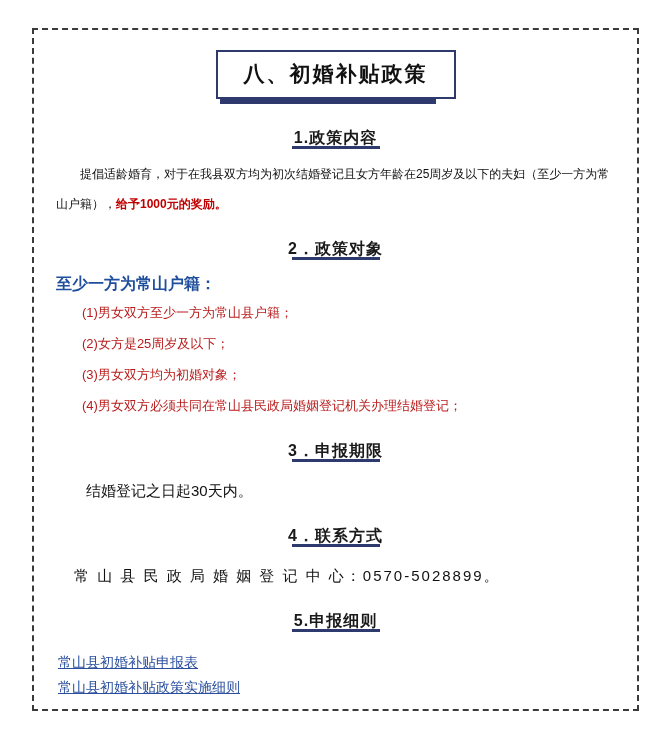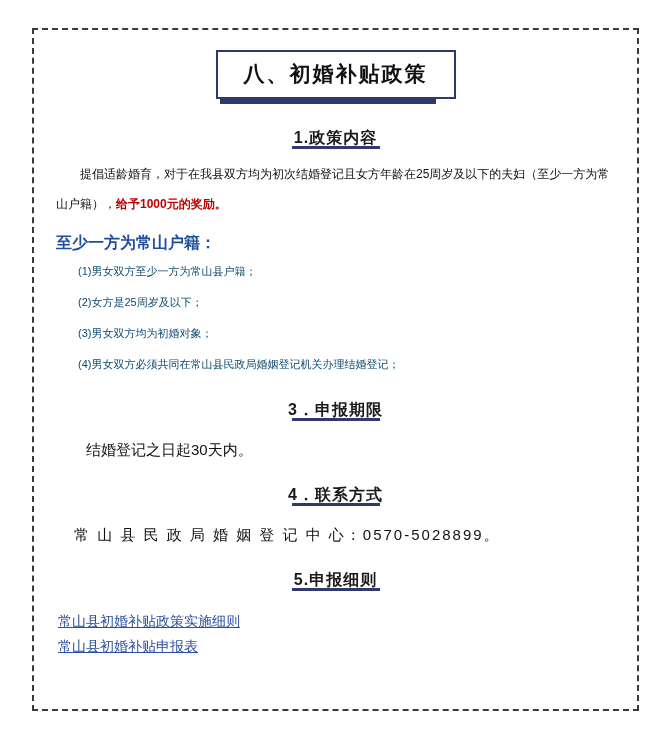--- a/index.html
+++ b/index.html
@@ -118,24 +118,24 @@
     font-weight: bold;
     color: #1f4e9c;
     margin: 14px 0 2px 0;
   }
   .cond-list {
     margin: 0;
     padding: 0;
     list-style: none;
   }
   .cond-list li {
-    font-size: 11px;
+    font-size: 13px;
     line-height: 31px;
     text-indent: 2em;
-    color: #0c4a6e;
+    color: #b91c1c;
   }
 
   .plain-line {
     font-size: 15px;
     line-height: 30px;
     margin: 14px 0 0 0;
     text-indent: 2em;
     color: #111111;
   }
   .contact-line {
@@ -175,20 +175,23 @@
       </div>
     </div>
 
     <div class="section-head">
       <span class="label">1.政策内容</span>
     </div>
     <p class="body-text">
       <span>提倡适龄婚育，对于在我县双方均为初次结婚登记且女方年龄在25周岁及以下的夫妇（至少一方为常山户籍），</span><span class="highlight-red">给予1000元的奖励。</span>
     </p>
 
+    <div class="section-head">
+      <span class="label">2．政策对象</span>
+    </div>
     <div class="cond-title">至少一方为常山户籍：</div>
     <ul class="cond-list">
       <li>(1)男女双方至少一方为常山县户籍；</li>
       <li>(2)女方是25周岁及以下；</li>
       <li>(3)男女双方均为初婚对象；</li>
       <li>(4)男女双方必须共同在常山县民政局婚姻登记机关办理结婚登记；</li>
     </ul>
 
     <div class="section-head">
       <span class="label">3．申报期限</span>
@@ -197,18 +200,18 @@
 
     <div class="section-head">
       <span class="label">4．联系方式</span>
     </div>
     <p class="contact-line">常 山 县 民 政 局 婚 姻 登 记 中 心：0570-5028899。</p>
 
     <div class="section-head">
       <span class="label">5.申报细则</span>
     </div>
     <div class="links">
+      <a>常山县初婚补贴申报表</a>
       <a>常山县初婚补贴政策实施细则</a>
-      <a>常山县初婚补贴申报表</a>
     </div>
 
   </div>
 </div>
 
 </body></html>

